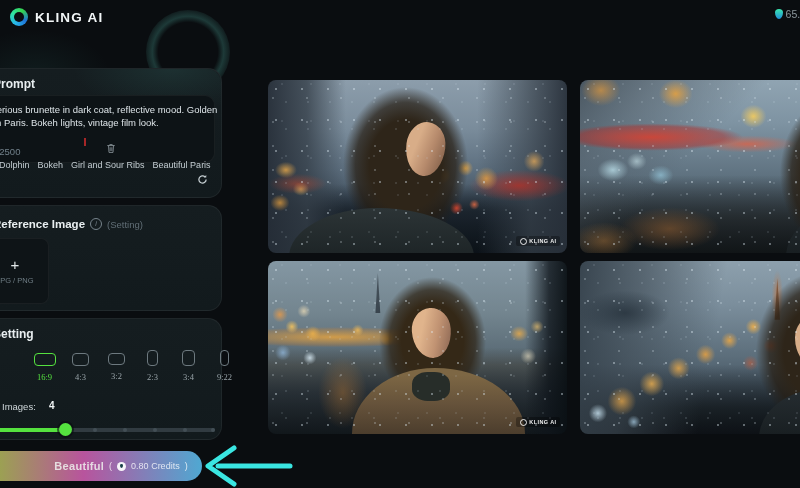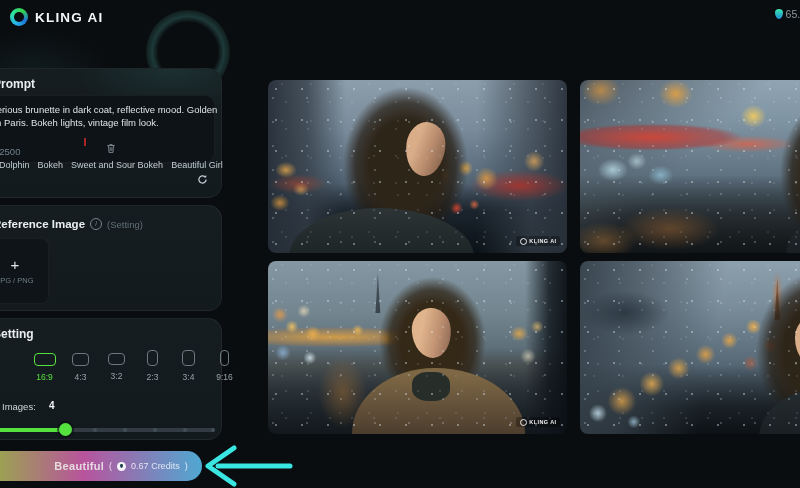--- a/index.html
+++ b/index.html
@@ -52,21 +52,21 @@
     border:1px solid rgba(255,255,255,.05);border-radius:8px;display:flex;flex-direction:column;
     align-items:center;justify-content:center;cursor:pointer;}
   .plus{color:#e2e8ea;font-size:15px;line-height:15px;margin-bottom:4px;}
   .formats{color:#6f7d85;font-size:7.5px;white-space:nowrap;}
   .panel-setting{top:318px;height:122px;}
   .ratio-row{position:absolute;left:56px;top:34px;display:flex;gap:9px;}
   .ratio{width:27px;display:flex;flex-direction:column;align-items:center;gap:6px;cursor:pointer;}
   .rbox{border:1.5px solid #6d797f;border-radius:4px;box-sizing:border-box;}
   .r169{width:22px;height:13px;} .r43{width:17px;height:13px;} .r32{width:17px;height:11.5px;}
   .r23{width:11px;height:16px;margin-top:-3px;} .r34{width:12.5px;height:16px;margin-top:-3px;} .r916{width:9.5px;height:16px;margin-top:-3px;}
-  .ratio .rlabel{color:#98a3a8;font-size:8.5px;}
+  .ratio .rlabel{color:#98a3a8;font-size:8.5px;font-family:Liberation Serif, serif;}
   .ratio.sel .rbox{border-color:#55e23f;}
   .ratio.sel .rlabel{color:#55e23f;}
   .count-label{position:absolute;left:-20px;top:82px;color:#cfd7da;font-size:9.5px;white-space:nowrap;}
   .count-value{position:absolute;left:74px;top:81px;color:#f0f4f5;font-size:10px;font-weight:700;}
   .slider{position:absolute;left:-14px;top:104px;width:254px;height:14px;cursor:pointer;}
   .track{position:absolute;left:0;top:5px;width:254px;height:3.5px;border-radius:2px;background:#313b41;}
   .track-fill{position:absolute;left:0;top:5px;width:104px;height:3.5px;border-radius:2px;background:#55e23f;}
   .tick{position:absolute;top:5px;width:4px;height:4px;border-radius:50%;background:#434e55;}
   .tick.on{background:#55e23f;}
   .thumb{position:absolute;left:98px;top:0;width:13px;height:13px;border-radius:50%;background:#55e23f;
@@ -213,22 +213,22 @@
       <div class="counter">/ 2500</div>
       <div class="trash">
         <svg width="10" height="11" viewBox="0 0 12 13">
           <path d="M1.5 3h9M4.5 3V1.8h3V3M3 3l.6 8.2h4.8L9 3M5 5v4.5M7 5v4.5" fill="none" stroke="#8b969c" stroke-width="1"></path>
         </svg>
       </div>
     </div>
     <div class="tags-row">
       <span class="tag">Dolphin</span>
       <span class="tag">Bokeh</span>
-      <span class="tag">Sweet and Sour Bokeh</span>
-      <span class="tag">Beautiful Girl</span>
+      <span class="tag">Girl and Sour Ribs</span>
+      <span class="tag">Beautiful Paris</span>
     </div>
     <div class="refresh">
       <svg width="11" height="11" viewBox="0 0 14 14">
         <path d="M11.6 7a4.6 4.6 0 1 1-1.4-3.3" fill="none" stroke="#c6cfd3" stroke-width="1.6"></path>
         <path d="M11.8 1.2v3.2H8.6z" fill="#c6cfd3"></path>
       </svg>
     </div>
   </div>
 
   <div class="panel panel-ref">
@@ -261,21 +261,21 @@
       <div class="ratio">
         <span class="rbox r23"></span>
         <span class="rlabel">2:3</span>
       </div>
       <div class="ratio">
         <span class="rbox r34"></span>
         <span class="rlabel">3:4</span>
       </div>
       <div class="ratio">
         <span class="rbox r916"></span>
-        <span class="rlabel">9:16</span>
+        <span class="rlabel">9:22</span>
       </div>
     </div>
     <div class="count-label">Number of Images:</div>
     <div class="count-value">4</div>
     <div class="slider">
       <div class="track"></div>
       <div class="track-fill"></div>
 
       <span class="tick on" style="left:42px"></span>
       <span class="tick on" style="left:72px"></span>
@@ -285,21 +285,21 @@
       <span class="tick" style="left:222px"></span>
       <span class="tick" style="left:250px"></span>
       <div class="thumb"></div>
     </div>
   </div>
 
   <div class="btn-generate">
     <span class="gen-label">Beautiful</span>
     <span class="gen-paren">(</span>
     <span class="gen-drop"></span>
-    <span class="gen-credits">0.67 Credits</span>
+    <span class="gen-credits">0.80 Credits</span>
     <span class="gen-paren">)</span>
   </div>
 </div>
 
 <div class="tile t1">
   <div class="hair"></div>
   <div class="face"></div>
   <div class="coat"></div>
   <div class="rain"></div>
   <div class="wm">

